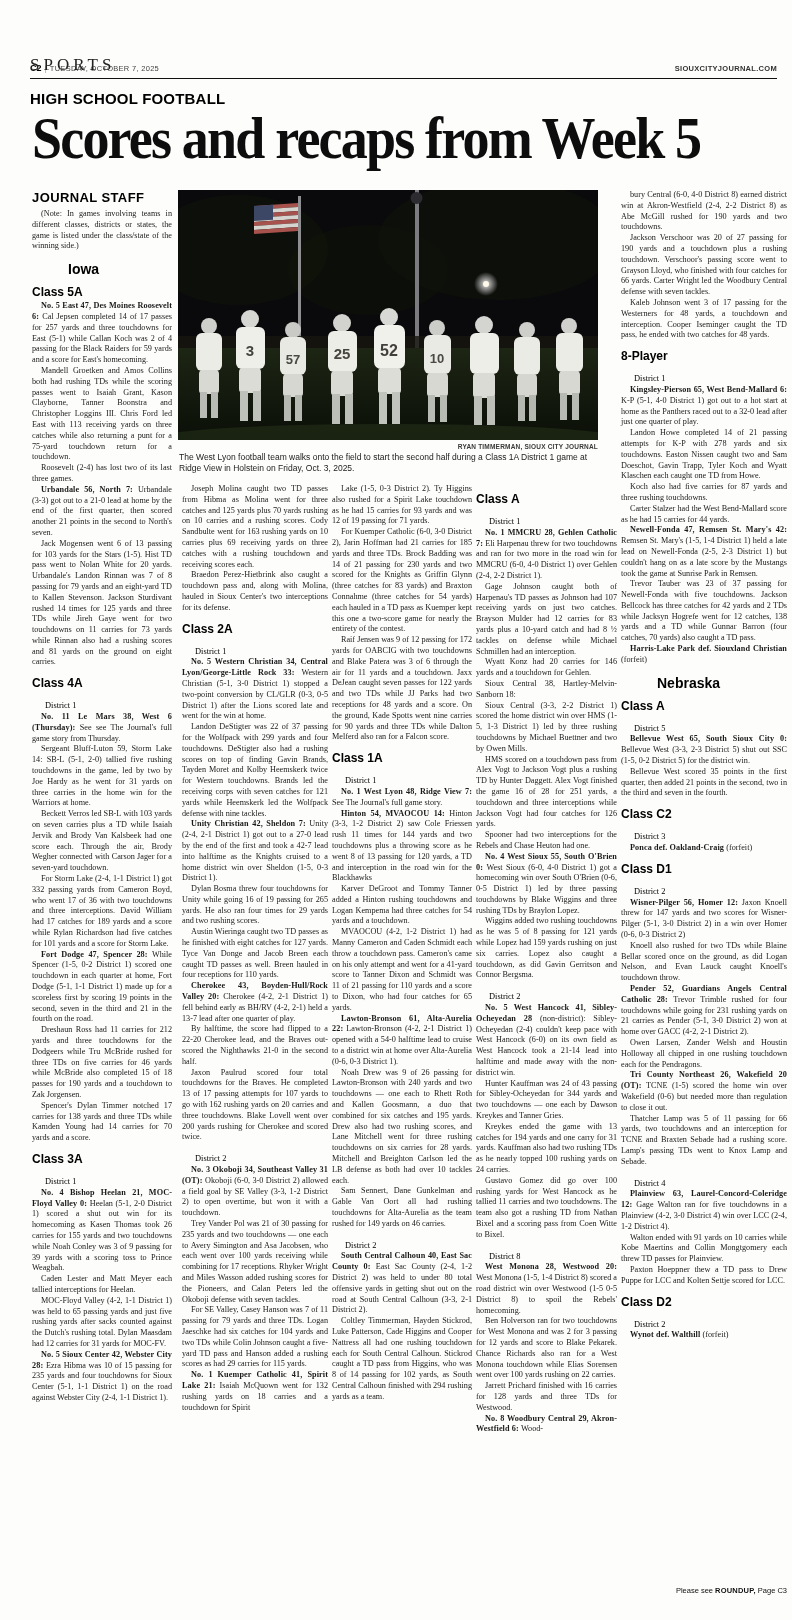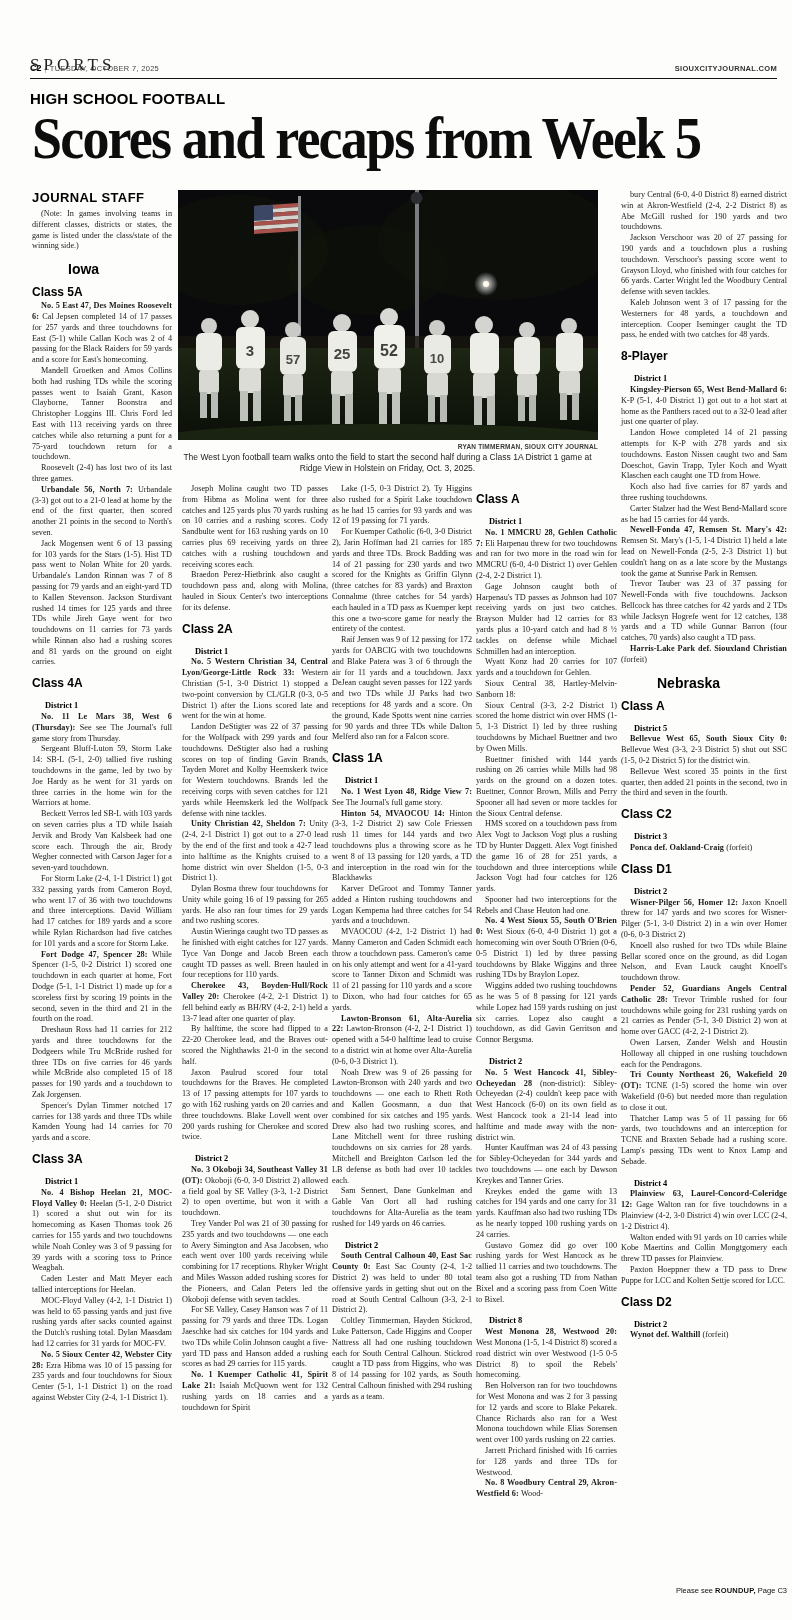--- a/index.html
+++ b/index.html
@@ -15,32 +15,32 @@
   .mh-left .sep{color:#999;margin:0 3px;}
   .mh-center{position:absolute;left:0;right:0;bottom:3px;text-align:left;font-size:17px;letter-spacing:4px;color:#222;font-family:"Liberation Serif",serif;}
   .mh-right{position:absolute;right:0;bottom:5px;font-family:"Liberation Sans",sans-serif;font-size:7.5px;font-weight:bold;color:#333;letter-spacing:.3px;}
   
   .kicker{position:absolute;left:30px;top:90px;font-family:"Liberation Sans",sans-serif;font-weight:bold;font-size:15px;letter-spacing:.2px;color:#000;}
   .headline{position:absolute;left:28px;top:104px;width:760px;line-height:1;}
   .headline span{display:inline-block;white-space:nowrap;font-weight:bold;font-size:60px;letter-spacing:-2px;transform:scaleX(.90);transform-origin:left top;color:#0d0d0d;}
   
   .photo{position:absolute;left:178px;top:190px;width:420px;height:250px;background:#0a0a0c;overflow:hidden;}
   .credit{position:absolute;left:178px;top:443px;width:420px;text-align:right;font-family:"Liberation Sans",sans-serif;font-size:6.5px;font-weight:bold;color:#3a3a3a;letter-spacing:.2px;}
-  .caption{position:absolute;left:179px;top:452px;width:417px;font-family:"Liberation Sans",sans-serif;font-size:8.5px;line-height:1.25;color:#222;text-align:center;}
+  .caption{position:absolute;left:179px;top:452px;width:417px;font-family:"Liberation Sans",sans-serif;font-size:8.5px;line-height:1.25;color:#222;}
   
   .col{position:absolute;top:190px;}
   #col-1{left:32px;width:140px;}
   #col-2{left:182px;width:146px;padding-top:294px;}
   #col-3{left:332px;width:140px;padding-top:294px;}
   #col-4{left:476px;width:141px;padding-top:294px;}
   #col-5{left:621px;width:166px;}
   .byline{font-family:"Liberation Sans",sans-serif;font-weight:bold;font-size:13px;letter-spacing:.4px;margin:0 0 4px 0;color:#000;}
   .h-state{font-family:"Liberation Sans",sans-serif;font-weight:bold;font-size:14px;margin:9px 0 5px 0;color:#000;padding-left:36px;}
   .h-class{font-family:"Liberation Sans",sans-serif;font-weight:bold;font-size:12px;margin:8px 0 2px 0;color:#000;}
-  .h-district{font-weight:bold;font-size:8.4px;margin:11px 0 0 13px;line-height:10.8px;color:#000;}
+  .h-district{font-weight:normal;font-size:8.4px;margin:11px 0 0 13px;line-height:10.8px;color:#000;}
   p.body-p{margin:0;font-size:8.2px;line-height:10.8px;text-align:justify;text-indent:9px;}
   p.body-p b{letter-spacing:.1px;}
   .continuation{position:absolute;left:611px;top:1586px;width:176px;text-align:right;font-family:"Liberation Sans",sans-serif;font-size:7.5px;color:#111;}
   .continuation b{letter-spacing:.2px;}
 </style>
 </head>
 <body>
 
 <div class="masthead">
   <div class="mh-left">
@@ -223,24 +223,23 @@
     <p class="body-p">Sam Sennert, Dane Gunkelman and Gable Van Oort all had rushing touchdowns for Alta-Aurelia as the team rushed for 149 yards on 46 carries.</p>
     <div class="h-district">District 2</div>
     <p class="body-p"><b>South Central Calhoun 40, East Sac County 0: </b>East Sac County (2-4, 1-2 District 2) was held to under 80 total offensive yards in getting shut out on the road at South Central Calhoun (3-3, 2-1 District 2).</p>
     <p class="body-p">Coltley Timmerman, Hayden Stickrod, Luke Patterson, Cade Higgins and Cooper Nattress all had one rushing touchdown each for South Central Calhoun. Stickrod caught a TD pass from Higgins, who was 8 of 14 passing for 102 yards, as South Central Calhoun finished with 294 rushing yards as a team.</p>
   </div>
 <div class="col" id="col-4">
     <div class="h-class">Class A</div>
     <div class="h-district">District 1</div>
     <p class="body-p"><b>No. 1 MMCRU 28, Gehlen Catholic 7: </b>Eli Harpenau threw for two touchdowns and ran for two more in the road win for MMCRU (6-0, 4-0 District 1) over Gehlen (2-4, 2-2 District 1).</p>
     <p class="body-p">Gage Johnson caught both of Harpenau's TD passes as Johnson had 107 receiving yards on just two catches. Brayson Mulder had 12 carries for 83 yards plus a 10-yard catch and had 8 ½ tackles on defense while Michael Schmillen had an interception.</p>
-    <p class="body-p">Wyatt Konz had 20 carries for 107 yards and a touchdown for Gehlen.</p>
+    <p class="body-p">Wyatt Konz had 20 carries for 146 yards and a touchdown for Gehlen.</p>
     <p class="body-p">Sioux Central 38, Hartley-Melvin-Sanborn 18:</p>
     <p class="body-p">Sioux Central (3-3, 2-2 District 1) scored the home district win over HMS (1-5, 1-3 District 1) led by three rushing touchdowns by Michael Buettner and two by Owen Mills.</p>
-    <p class="body-p">Buettner finished with 144 yards rushing on 26 carries while Mills had 98 yards on the ground on a dozen totes. Buettner, Connor Brown, Mills and Perry Spooner all had seven or more tackles for the Sioux Central defense.</p>
     <p class="body-p">HMS scored on a touchdown pass from Alex Vogt to Jackson Vogt plus a rushing TD by Hunter Daggett. Alex Vogt finished the game 16 of 28 for 251 yards, a touchdown and three interceptions while Jackson Vogt had four catches for 126 yards.</p>
     <p class="body-p">Spooner had two interceptions for the Rebels and Chase Heuton had one.</p>
     <p class="body-p"><b>No. 4 West Sioux 55, South O'Brien 0: </b>West Sioux (6-0, 4-0 District 1) got a homecoming win over South O'Brien (0-6, 0-5 District 1) led by three passing touchdowns by Blake Wiggins and three rushing TDs by Braylon Lopez.</p>
     <p class="body-p">Wiggins added two rushing touchdowns as he was 5 of 8 passing for 121 yards while Lopez had 159 yards rushing on just six carries. Lopez also caught a touchdown, as did Gavin Gerritson and Connor Bergsma.</p>
     <div class="h-district">District 2</div>
     <p class="body-p"><b>No. 5 West Hancock 41, Sibley-Ocheyedan 28 </b>(non-district): Sibley-Ocheyedan (2-4) couldn't keep pace with West Hancock (6-0) on its own field as West Hancock took a 21-14 lead into halftime and made away with the non-district win.</p>
     <p class="body-p">Hunter Kauffman was 24 of 43 passing for Sibley-Ocheyedan for 344 yards and two touchdowns — one each by Dawson Kreykes and Tanner Gries.</p>
     <p class="body-p">Kreykes ended the game with 13 catches for 194 yards and one carry for 31 yards. Kauffman also had two rushing TDs as he nearly topped 100 rushing yards on 24 carries.</p>
     <p class="body-p">Gustavo Gomez did go over 100 rushing yards for West Hancock as he tallied 11 carries and two touchdowns. The team also got a rushing TD from Nathan Bixel and a scoring pass from Coen Witte to Bixel.</p>
     <div class="h-district">District 8</div>

